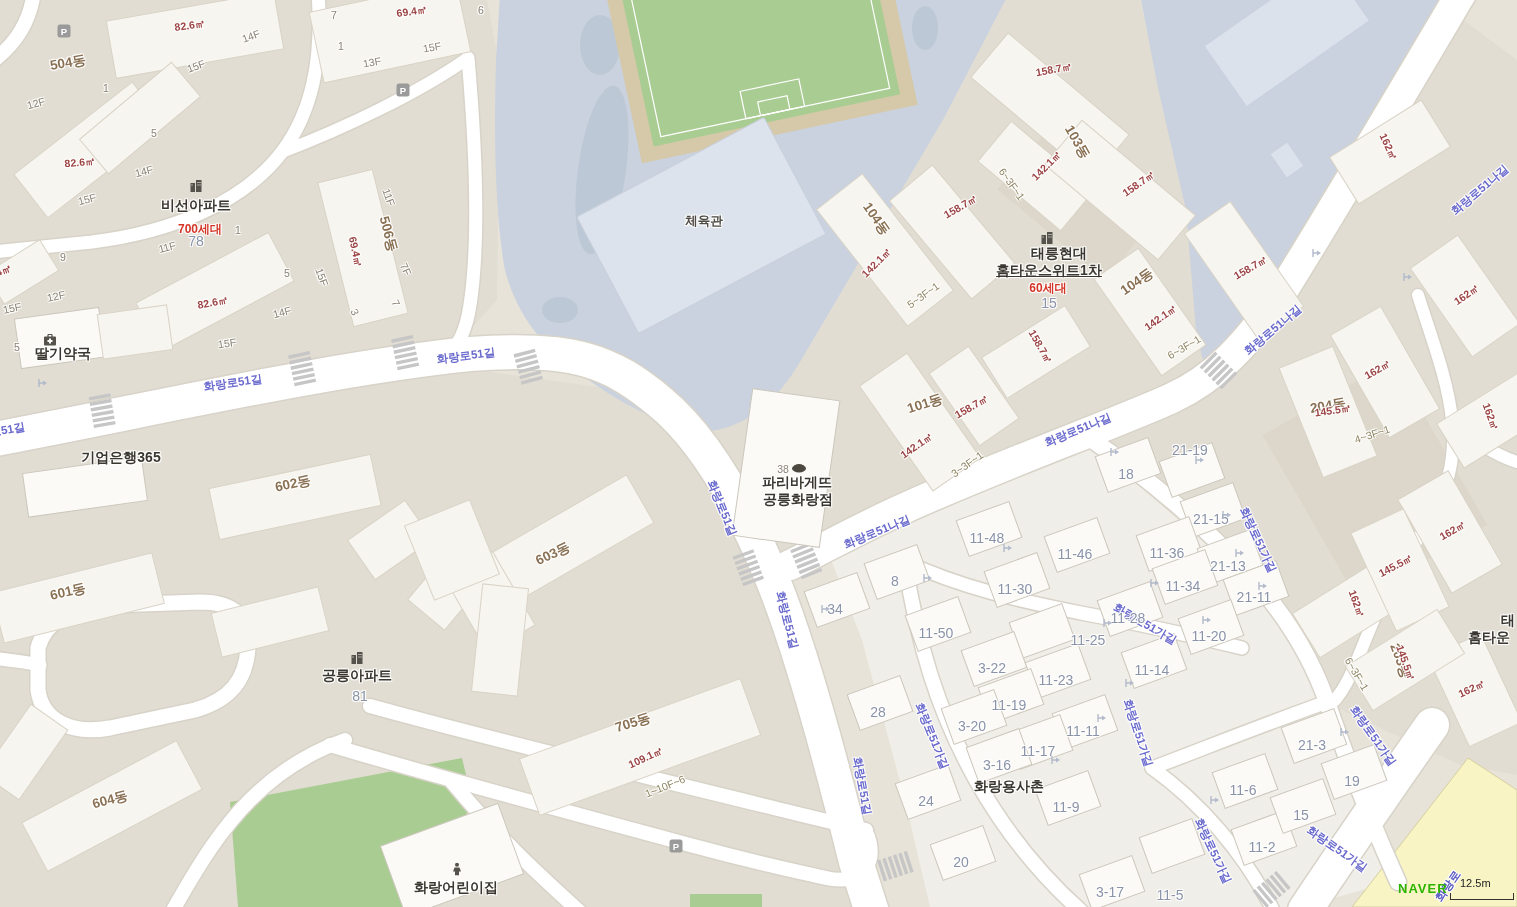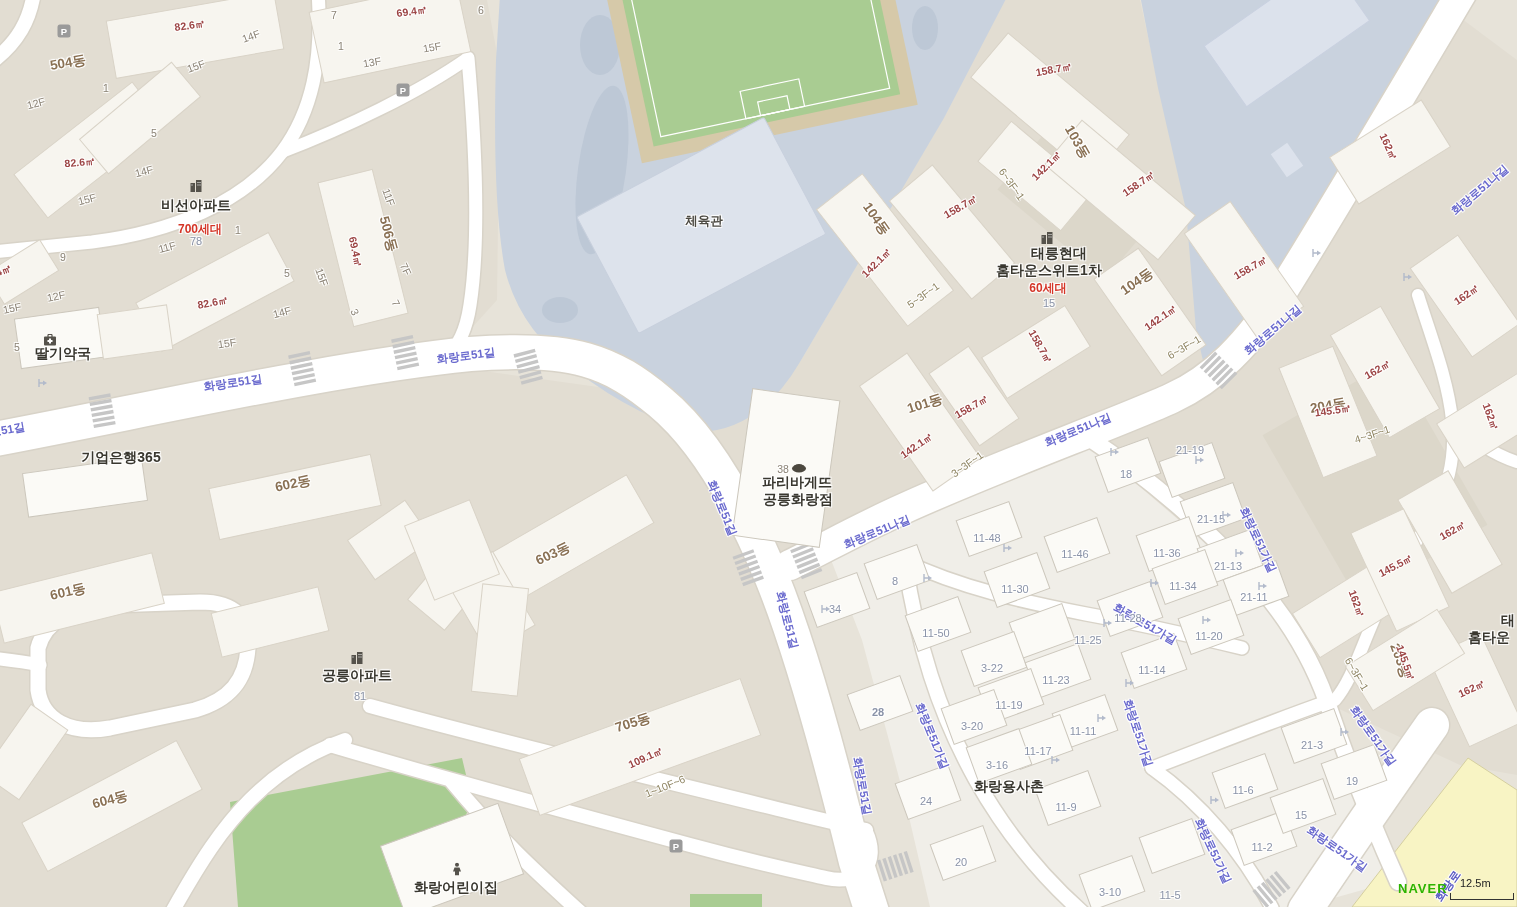--- a/index.html
+++ b/index.html
@@ -9,21 +9,21 @@
   #map-svg{position:absolute;left:0;top:0;}
   #overlay{position:absolute;left:0;top:0;width:100%;height:100%;}
   .lb{position:absolute;white-space:nowrap;pointer-events:auto;
       text-shadow:-1px -1px 0 rgba(255,255,255,.85),1px -1px 0 rgba(255,255,255,.85),
       -1px 1px 0 rgba(255,255,255,.85),1px 1px 0 rgba(255,255,255,.85),0 0 3px rgba(255,255,255,.9);}
   .road{color:#6a6ace;font-size:11.5px;font-weight:600;}
   .roadY{color:#5d5dc5;font-size:11.5px;font-weight:600;}
   .dong{color:#8a7154;font-size:13.5px;font-weight:700;}
   .area{color:#9c4444;font-size:10.5px;font-weight:600;}
   .floor{color:#8b8376;font-size:10.5px;font-weight:500;}
-  .lot,.lotp{color:#8a93a8;font-size:11px;font-weight:500;}
+  .lot,.lotp{color:#8a93a8;font-size:14px;font-weight:500;}
   .hh{color:#d43527;font-size:12px;font-weight:700;}
   .range{color:#8f8563;font-size:10.5px;font-weight:500;}
   .poi{color:#39372f;font-size:14px;font-weight:700;}
   .poi2{color:#4c4a42;font-size:12.5px;font-weight:600;}
   .micon{position:absolute;transform:translate(-50%,-50%);line-height:0;}
   #brand{position:absolute;left:1398px;top:881px;color:#2db400;font-size:13px;
          font-weight:800;letter-spacing:1px;}
   #scalebar{position:absolute;left:1450px;top:877px;width:64px;color:#222;font-size:11px;}
   #scalebar .txt{position:absolute;left:10px;top:0;}
   #scalebar .bar{position:absolute;left:0;top:16px;width:62px;height:6px;
@@ -344,21 +344,21 @@
       <div class="lb floor" style="left: 12px; top: 308px; transform: translate(-50%, -50%) rotate(-12deg);">15F</div>
       <div class="lb floor" style="left: 227px; top: 343px; transform: translate(-50%, -50%) rotate(-8deg);">15F</div>
       <div class="lb floor" style="left: 17px; top: 347px; transform: translate(-50%, -50%) rotate(0deg);">5</div>
       <div class="lb floor" style="left: 481px; top: 10px; transform: translate(-50%, -50%) rotate(0deg);">6</div>
       <div class="lb floor" style="left: 355px; top: 312px; transform: translate(-50%, -50%) rotate(65deg);">3</div>
       <div class="lb floor" style="left: 396px; top: 303px; transform: translate(-50%, -50%) rotate(65deg);">7</div>
       <div class="lb floor" style="left: 783px; top: 469px; transform: translate(-50%, -50%) rotate(0deg);">38</div>
       <div class="lb lotp" style="left: 196px; top: 241px; transform: translate(-50%, -50%) rotate(0deg);">78</div>
       <div class="lb lotp" style="left: 360px; top: 696px; transform: translate(-50%, -50%) rotate(0deg);">81</div>
       <div class="lb lotp" style="left: 1049px; top: 303px; transform: translate(-50%, -50%) rotate(0deg);">15</div>
-      <div class="lb lot" style="left: 878px; top: 712px; transform: translate(-50%, -50%) rotate(0deg); font-weight: bold;">28</div>
+      <div class="lb lot" style="left: 878px; top: 712px; transform: translate(-50%, -50%) rotate(0deg);">28</div>
       <div class="lb lot" style="left: 926px; top: 801px; transform: translate(-50%, -50%) rotate(0deg);">24</div>
       <div class="lb lot" style="left: 961px; top: 862px; transform: translate(-50%, -50%) rotate(0deg);">20</div>
       <div class="lb lot" style="left: 835px; top: 609px; transform: translate(-50%, -50%) rotate(0deg);">34</div>
       <div class="lb lot" style="left: 895px; top: 581px; transform: translate(-50%, -50%) rotate(0deg);">8</div>
       <div class="lb lot" style="left: 1126px; top: 474px; transform: translate(-50%, -50%) rotate(0deg);">18</div>
       <div class="lb lot" style="left: 1190px; top: 450px; transform: translate(-50%, -50%) rotate(0deg);">21-19</div>
       <div class="lb lot" style="left: 1211px; top: 519px; transform: translate(-50%, -50%) rotate(0deg);">21-15</div>
       <div class="lb lot" style="left: 987px; top: 538px; transform: translate(-50%, -50%) rotate(0deg);">11-48</div>
       <div class="lb lot" style="left: 1075px; top: 554px; transform: translate(-50%, -50%) rotate(0deg);">11-46</div>
       <div class="lb lot" style="left: 1167px; top: 553px; transform: translate(-50%, -50%) rotate(0deg);">11-36</div>
@@ -372,31 +372,31 @@
       <div class="lb lot" style="left: 1209px; top: 636px; transform: translate(-50%, -50%) rotate(0deg);">11-20</div>
       <div class="lb lot" style="left: 992px; top: 668px; transform: translate(-50%, -50%) rotate(0deg);">3-22</div>
       <div class="lb lot" style="left: 1056px; top: 680px; transform: translate(-50%, -50%) rotate(0deg);">11-23</div>
       <div class="lb lot" style="left: 1152px; top: 670px; transform: translate(-50%, -50%) rotate(0deg);">11-14</div>
       <div class="lb lot" style="left: 1009px; top: 705px; transform: translate(-50%, -50%) rotate(0deg);">11-19</div>
       <div class="lb lot" style="left: 972px; top: 726px; transform: translate(-50%, -50%) rotate(0deg);">3-20</div>
       <div class="lb lot" style="left: 1083px; top: 731px; transform: translate(-50%, -50%) rotate(0deg);">11-11</div>
       <div class="lb lot" style="left: 1038px; top: 751px; transform: translate(-50%, -50%) rotate(0deg);">11-17</div>
       <div class="lb lot" style="left: 997px; top: 765px; transform: translate(-50%, -50%) rotate(0deg); text-align: center;">3-16</div>
       <div class="lb lot" style="left: 1066px; top: 807px; transform: translate(-50%, -50%) rotate(0deg);">11-9</div>
-      <div class="lb lot" style="left: 1110px; top: 892px; transform: translate(-50%, -50%) rotate(0deg);">3-10</div>
+      <div class="lb lot" style="left: 1110px; top: 892px; transform: translate(-50%, -50%) rotate(0deg);">3-17</div>
       <div class="lb lot" style="left: 1170px; top: 855px; transform: translate(-50%, -50%) rotate(0deg); margin-top: 40px;">11-5</div>
       <div class="lb lot" style="left: 1243px; top: 790px; transform: translate(-50%, -50%) rotate(0deg);">11-6</div>
       <div class="lb lot" style="left: 1262px; top: 847px; transform: translate(-50%, -50%) rotate(0deg);">11-2</div>
       <div class="lb lot" style="left: 1301px; top: 815px; transform: translate(-50%, -50%) rotate(0deg);">15</div>
       <div class="lb lot" style="left: 1352px; top: 781px; transform: translate(-50%, -50%) rotate(0deg);">19</div>
       <div class="lb lot" style="left: 1312px; top: 745px; transform: translate(-50%, -50%) rotate(0deg);">21-3</div>
       <div class="lb poi" style="left: 196px; top: 206px; transform: translate(-50%, -50%) rotate(0deg);">비선아파트</div>
       <div class="lb hh" style="left: 200px; top: 229px; transform: translate(-50%, -50%) rotate(0deg);">700세대</div>
       <div class="lb poi" style="left: 1047px; top: 254px; transform: translate(-50%, -50%) rotate(0deg); padding-left: 24px;">태릉현대</div>
-      <div class="lb poi" style="left: 1049px; top: 271px; transform: translate(-50%, -50%) rotate(0deg);">홈타운스위트1차</div>
+      <div class="lb poi" style="left: 1049px; top: 271px; transform: translate(-50%, -50%) rotate(0deg); text-decoration: underline;">홈타운스위트1차</div>
       <div class="lb hh" style="left: 1048px; top: 288px; transform: translate(-50%, -50%) rotate(0deg);">60세대</div>
       <div class="lb poi" style="left: 357px; top: 676px; transform: translate(-50%, -50%) rotate(0deg);">공릉아파트</div>
       <div class="lb poi" style="left: 50px; top: 354px; transform: translate(-50%, -50%) rotate(0deg); margin-left: 13px;">딸기약국</div>
       <div class="lb poi" style="left: 121px; top: 458px; transform: translate(-50%, -50%) rotate(0deg);">기업은행365</div>
       <div class="lb poi" style="left: 797px; top: 483px; transform: translate(-50%, -50%) rotate(0deg);">파리바게뜨</div>
       <div class="lb poi" style="left: 798px; top: 500px; transform: translate(-50%, -50%) rotate(0deg);">공릉화랑점</div>
       <div class="lb poi2" style="left: 704px; top: 221px; transform: translate(-50%, -50%) rotate(0deg);">체육관</div>
       <div class="lb poi" style="left: 1009px; top: 787px; transform: translate(-50%, -50%) rotate(0deg);">화랑용사촌</div>
       <div class="lb poi" style="left: 456px; top: 888px; transform: translate(-50%, -50%) rotate(0deg);">화랑어린이집</div>
       <div class="lb poi" style="left: 1508px; top: 621px; transform: translate(-50%, -50%) rotate(0deg);">태</div>

